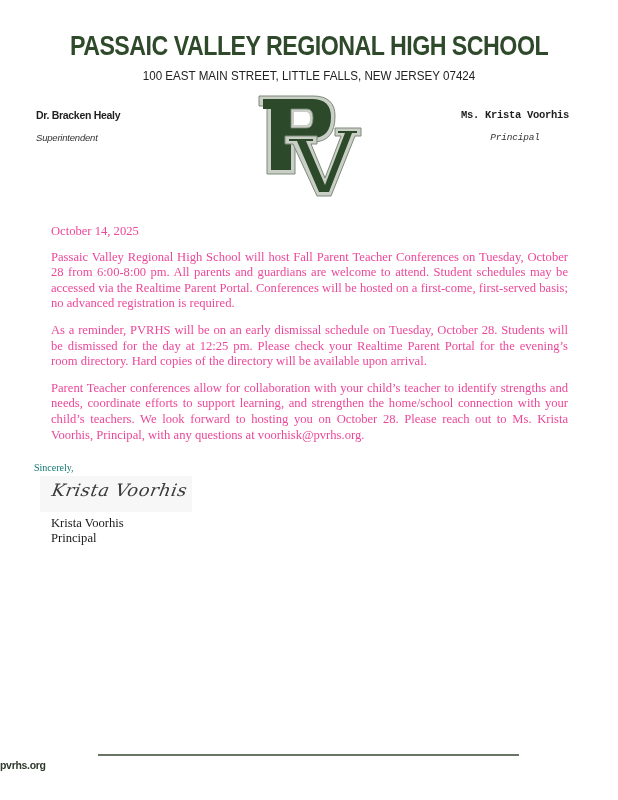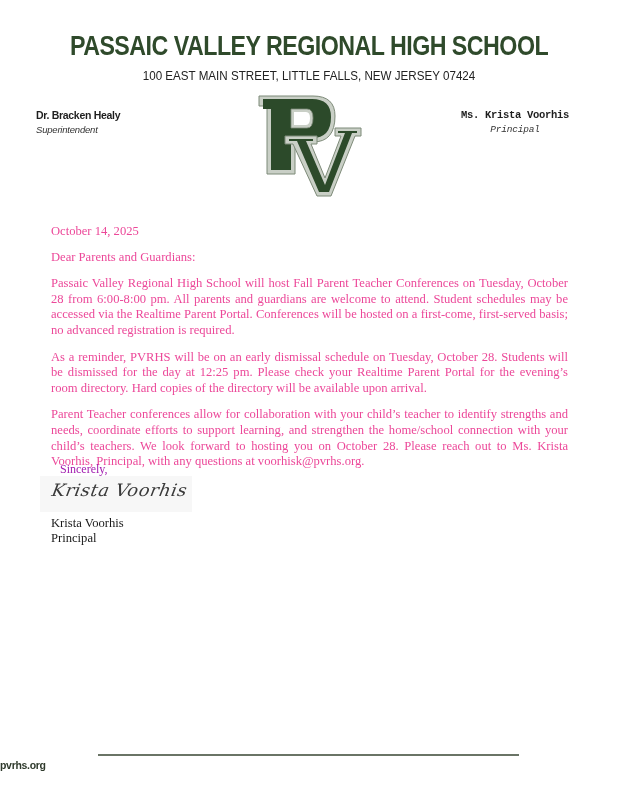--- a/index.html
+++ b/index.html
@@ -61,21 +61,21 @@
       font-size: 10.5px;
       color: #1e1e1e;
       letter-spacing: -0.3px;
       display: block;
     }
     .admin-title {
       font-style: italic;
       font-size: 9.5px;
       color: #333;
       display: block;
-      margin-top: 3px;
+      margin-top: 11px;
       letter-spacing: -0.2px;
     }
     .logo {
       position: absolute;
       top: 92px;
       left: 255px;
       width: 110px;
       height: 106px;
     }
     .letter-body {
@@ -108,23 +108,23 @@
       font-style: italic;
       font-size: 17px;
       color: #3a3a3a;
       letter-spacing: 0.5px;
       transform: skewX(-10deg) scaleX(1.05);
       transform-origin: left;
     }
     .sincerely {
       position: absolute;
       top: 462px;
-      left: 60px;
-      font-size: 12px;
-      color: #a21caf;
+      left: 34px;
+      font-size: 10px;
+      color: #0f766e;
     }
     .signer-name {
       position: absolute;
       top: 516px;
       left: 51px;
       font-size: 12.6px;
       color: #1a1a1a;
     }
     .signer-title {
       position: absolute;
@@ -181,21 +181,20 @@
   </svg>
 </div>
 
 <div class="admin-right">
   <span class="admin-name">Ms. Krista Voorhis</span>
   <span class="admin-title">Principal</span>
 </div>
 
 <div class="letter-body">
   <p class="date-line">October 14, 2025</p>
-  <p>Dear Parents and Guardians:</p>
   <p>Passaic Valley Regional High School will host Fall Parent Teacher Conferences on Tuesday, October 28 from 6:00-8:00 pm. All parents and guardians are welcome to attend. Student schedules may be accessed via the Realtime Parent Portal. Conferences will be hosted on a first-come, first-served basis; no advanced registration is required.</p>
   <p>As a reminder, PVRHS will be on an early dismissal schedule on Tuesday, October 28. Students will be dismissed for the day at 12:25 pm. Please check your Realtime Parent Portal for the evening’s room directory. Hard copies of the directory will be available upon arrival.</p>
   <p>Parent Teacher conferences allow for collaboration with your child’s teacher to identify strengths and needs, coordinate efforts to support learning, and strengthen the home/school connection with your child’s teachers. We look forward to hosting you on October 28. Please reach out to Ms. Krista Voorhis, Principal, with any questions at voorhisk@pvrhs.org.</p>
 </div>
 
 <div class="sincerely">Sincerely,</div>
 <div class="signature-box"></div>
 <div class="signature-text">Krista Voorhis</div>
 <div class="signer-name">Krista Voorhis</div>
 <div class="signer-title">Principal</div>

